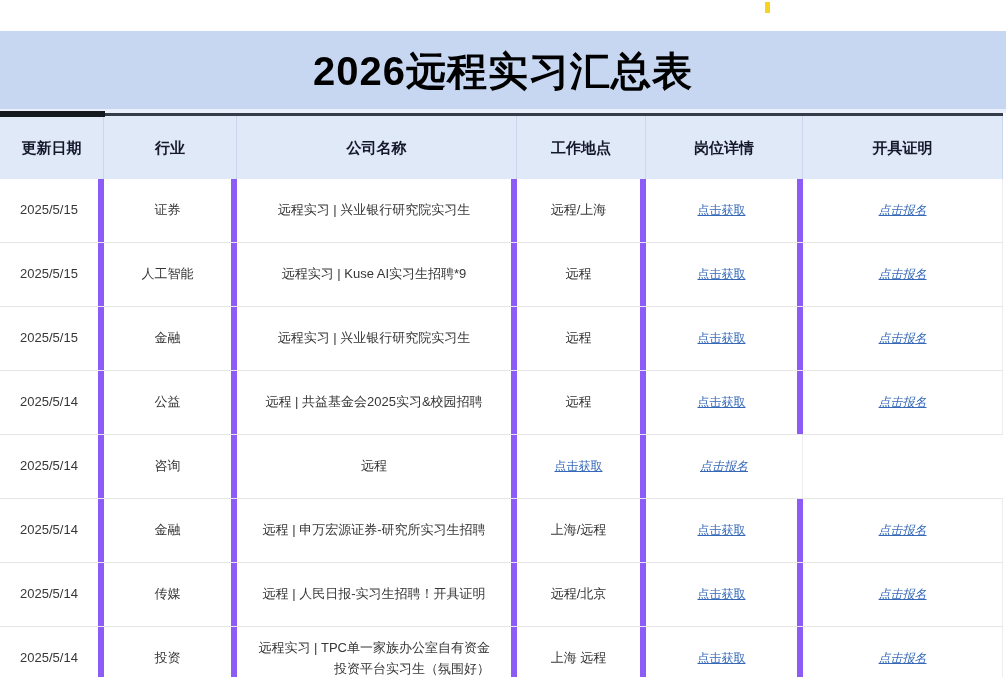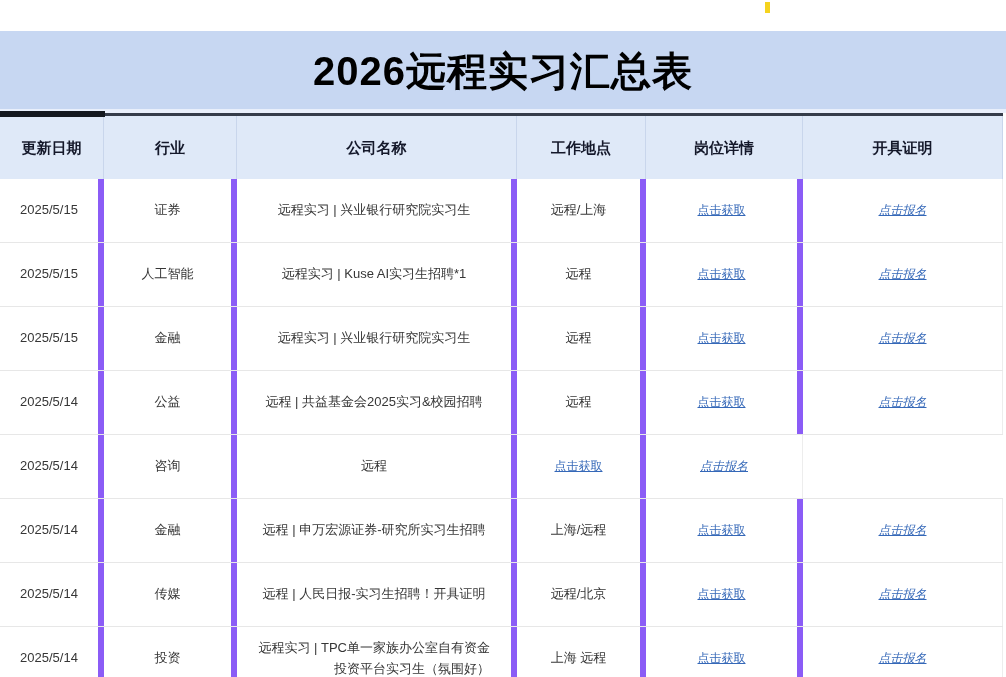--- a/index.html
+++ b/index.html
@@ -121,21 +121,21 @@
         <a class="cell-link">点击获取</a>
       </div>
     <div class="cell">
         <a class="cell-link">点击报名</a>
       </div>
   </div>
 
   <div class="trow body-row">
     <div class="cell">2025/5/15</div>
     <div class="cell">人工智能</div>
-    <div class="cell">远程实习 | Kuse AI实习生招聘*1</div>
+    <div class="cell">远程实习 | Kuse AI实习生招聘*9</div>
     <div class="cell">远程</div>
     <div class="cell">
         <a class="cell-link">点击获取</a>
       </div>
     <div class="cell">
         <a class="cell-link">点击报名</a>
       </div>
   </div>
 
   <div class="trow body-row">

